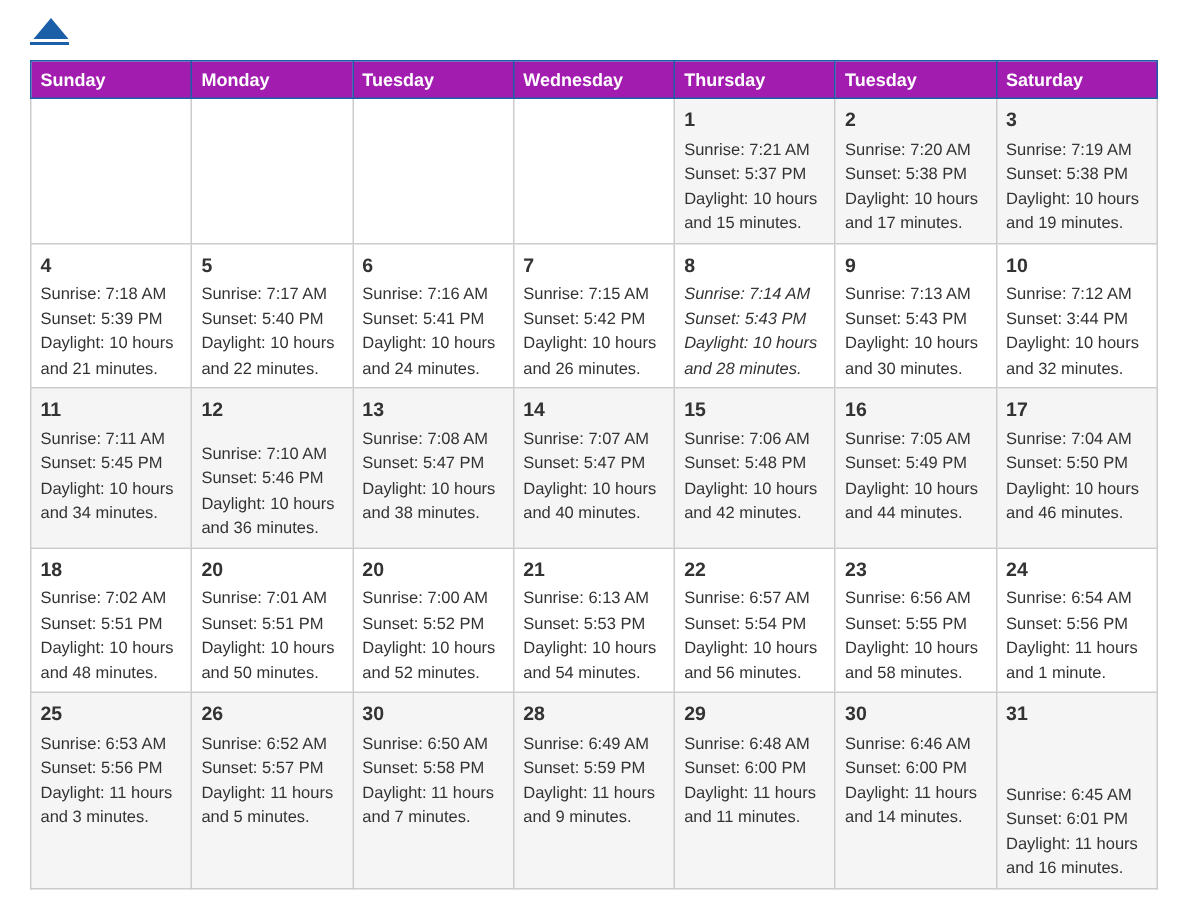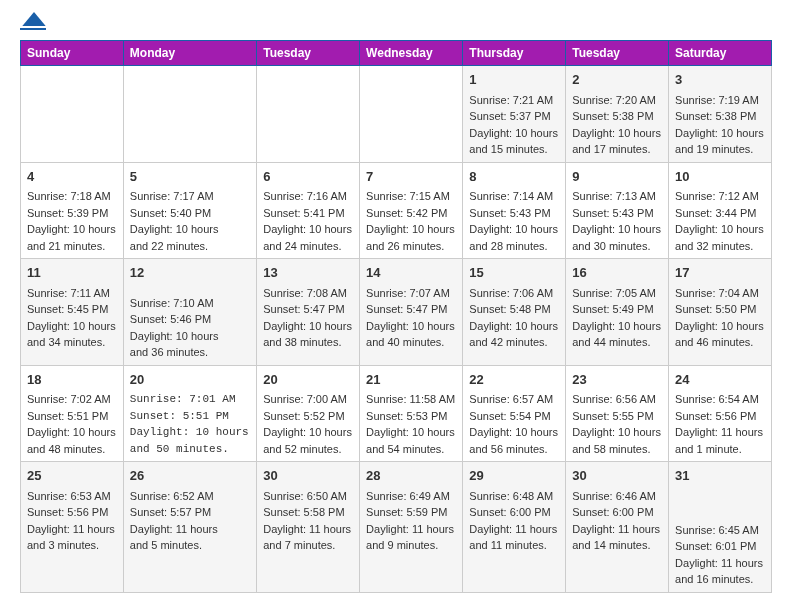--- a/index.html
+++ b/index.html
@@ -173,21 +173,21 @@
         </td>
         <td>
           <span class="day-num">7</span>
           <div class="day-info" style="white-space: pre-line;">Sunrise: 7:15 AM
 Sunset: 5:42 PM
 Daylight: 10 hours
 and 26 minutes.</div>
         </td>
         <td>
           <span class="day-num">8</span>
-          <div class="day-info" style="white-space: pre-line;">Sunrise: 7:14 AM
+          <div class="day-info" style="white-space: pre-line; font-style: italic;">Sunrise: 7:14 AM
 Sunset: 5:43 PM
 Daylight: 10 hours
 and 28 minutes.</div>
         </td>
         <td>
           <span class="day-num">9</span>
           <div class="day-info" style="white-space: pre-line;">Sunrise: 7:13 AM
 Sunset: 5:43 PM
 Daylight: 10 hours
 and 30 minutes.</div>
@@ -254,35 +254,35 @@
       <tr>
         <td>
           <span class="day-num">18</span>
           <div class="day-info" style="white-space: pre-line;">Sunrise: 7:02 AM
 Sunset: 5:51 PM
 Daylight: 10 hours
 and 48 minutes.</div>
         </td>
         <td>
           <span class="day-num">20</span>
-          <div class="day-info" style="white-space: pre-line; font-family: Liberation Mono, monospace;">Sunrise: 7:01 AM
+          <div class="day-info" style="white-space: pre-line;">Sunrise: 7:01 AM
 Sunset: 5:51 PM
 Daylight: 10 hours
 and 50 minutes.</div>
         </td>
         <td>
           <span class="day-num">20</span>
           <div class="day-info" style="white-space: pre-line;">Sunrise: 7:00 AM
 Sunset: 5:52 PM
 Daylight: 10 hours
 and 52 minutes.</div>
         </td>
         <td>
           <span class="day-num">21</span>
-          <div class="day-info" style="white-space: pre-line;">Sunrise: 11:58 AM
+          <div class="day-info" style="white-space: pre-line;">Sunrise: 6:13 AM
 Sunset: 5:53 PM
 Daylight: 10 hours
 and 54 minutes.</div>
         </td>
         <td>
           <span class="day-num">22</span>
           <div class="day-info" style="white-space: pre-line;">Sunrise: 6:57 AM
 Sunset: 5:54 PM
 Daylight: 10 hours
 and 56 minutes.</div>

